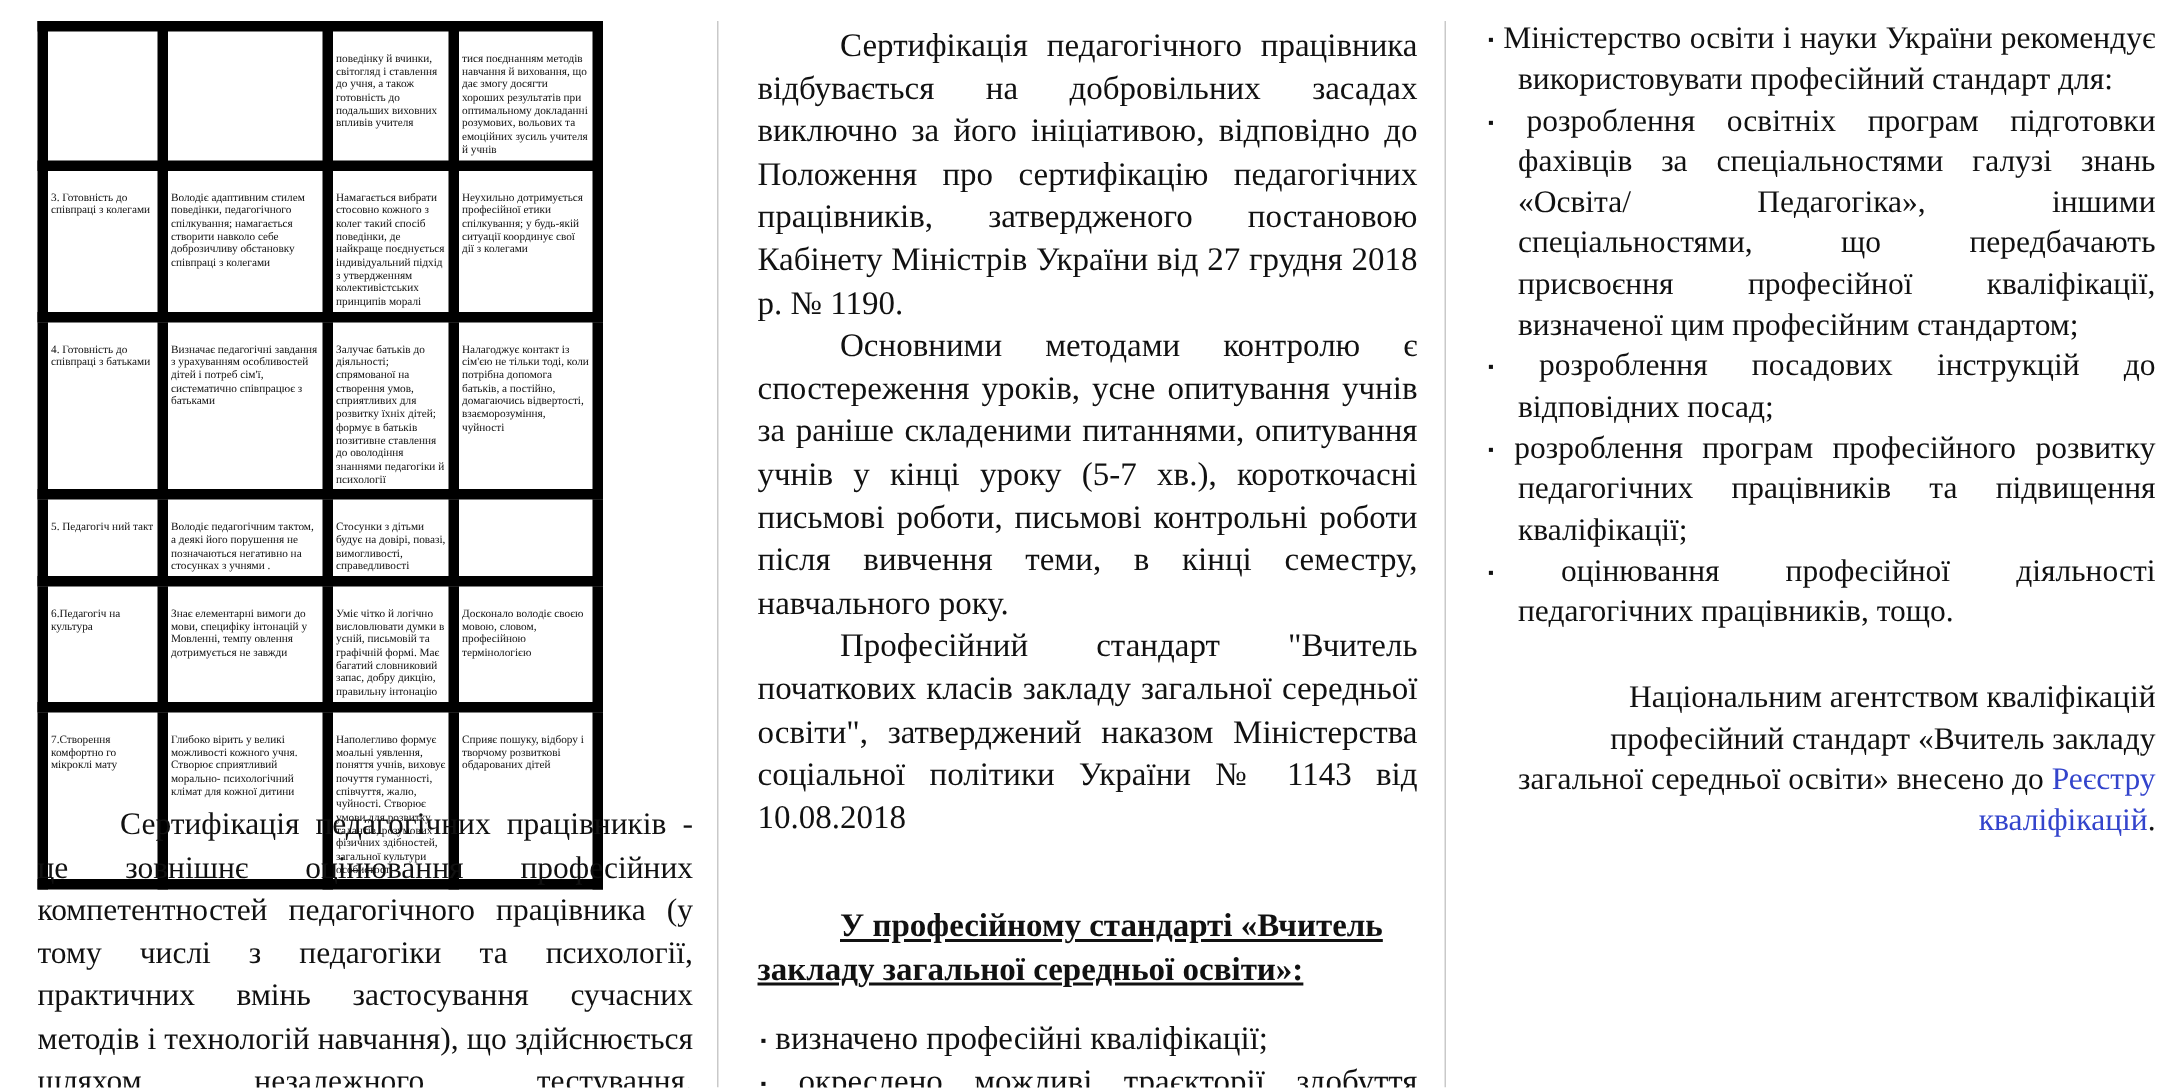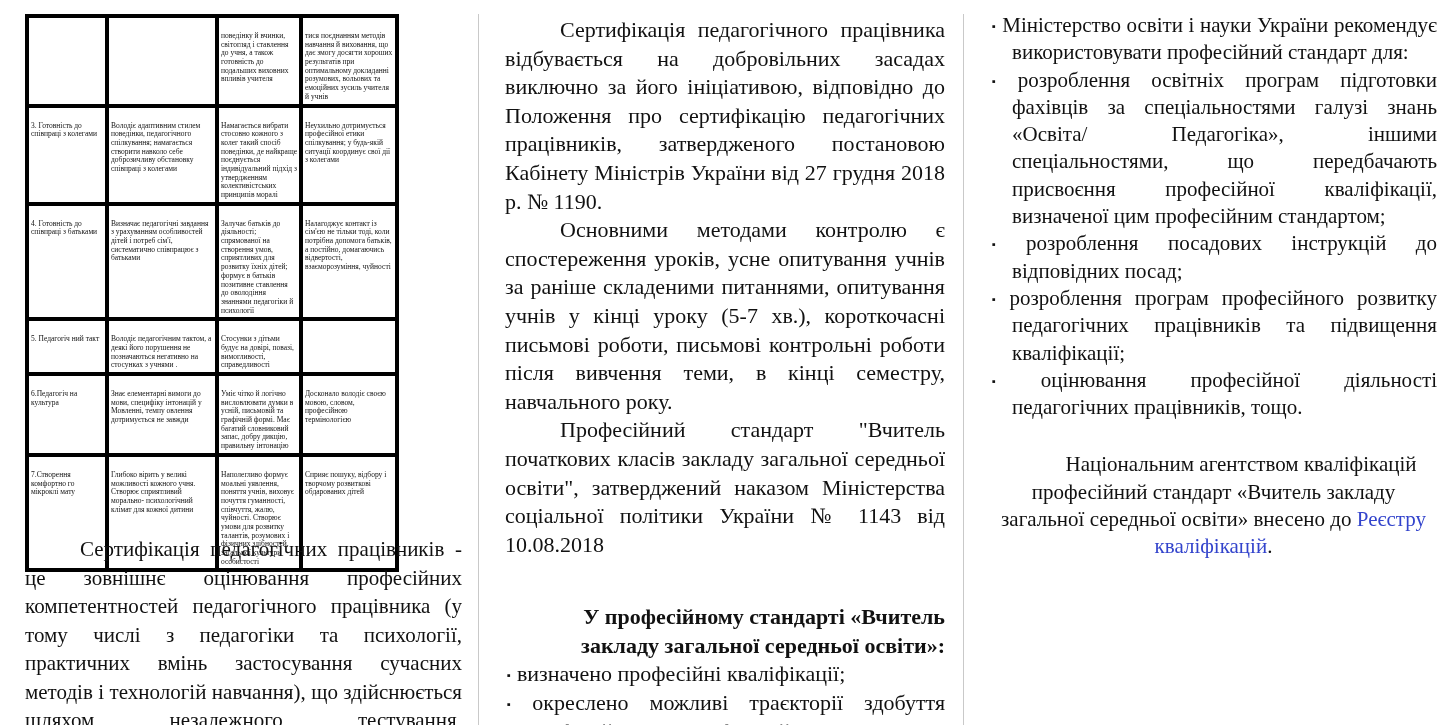--- a/index.html
+++ b/index.html
@@ -29,21 +29,21 @@
     position: absolute;
     left: 25px;
     top: 14px;
     width: 370px;
     border-collapse: collapse;
     table-layout: fixed;
     font-size: 7.5px;
     line-height: 1.16;
   }
   #comp-table td {
-    border: 4px solid #000000;
+    border: 7px solid #000000;
     vertical-align: top;
     padding: 14px 2px 2px 2px;
     word-wrap: break-word;
   }
   .tcol1 { width: 80px; }
   .tcol2 { width: 110px; }
   .tcol3 { width: 84px; }
   .tcol4 { width: 96px; }
 
   #left-paragraph {
@@ -65,24 +65,25 @@
     width: 440px;
     font-size: 22px;
     line-height: 1.3;
   }
   .para {
     margin: 0;
     text-align: justify;
     text-indent: 55px;
   }
   #standard-heading {
-    margin: 44px 0 0 0;
+    margin: 44px 0 18px 0;
     font-weight: bold;
     text-indent: 55px;
-    text-align: right;
+    text-align: left;
+    text-decoration: underline;
   }
   ul.bullets {
     list-style: none;
     margin: 0;
     padding: 0;
     text-align: justify;
   }
   ul.bullets li {
     padding-left: 22px;
     text-indent: -20px;
@@ -100,21 +101,21 @@
     position: absolute;
     left: 990px;
     top: 12px;
     width: 447px;
     font-size: 21px;
     line-height: 1.3;
   }
   #closing-paragraph {
     margin: 30px 0 0 0;
     text-indent: 55px;
-    text-align: center;
+    text-align: right;
   }
   #registry-link {
     color: #3344cc;
     text-decoration: none;
     cursor: pointer;
   }
 </style>
 </head>
 <body>
 

